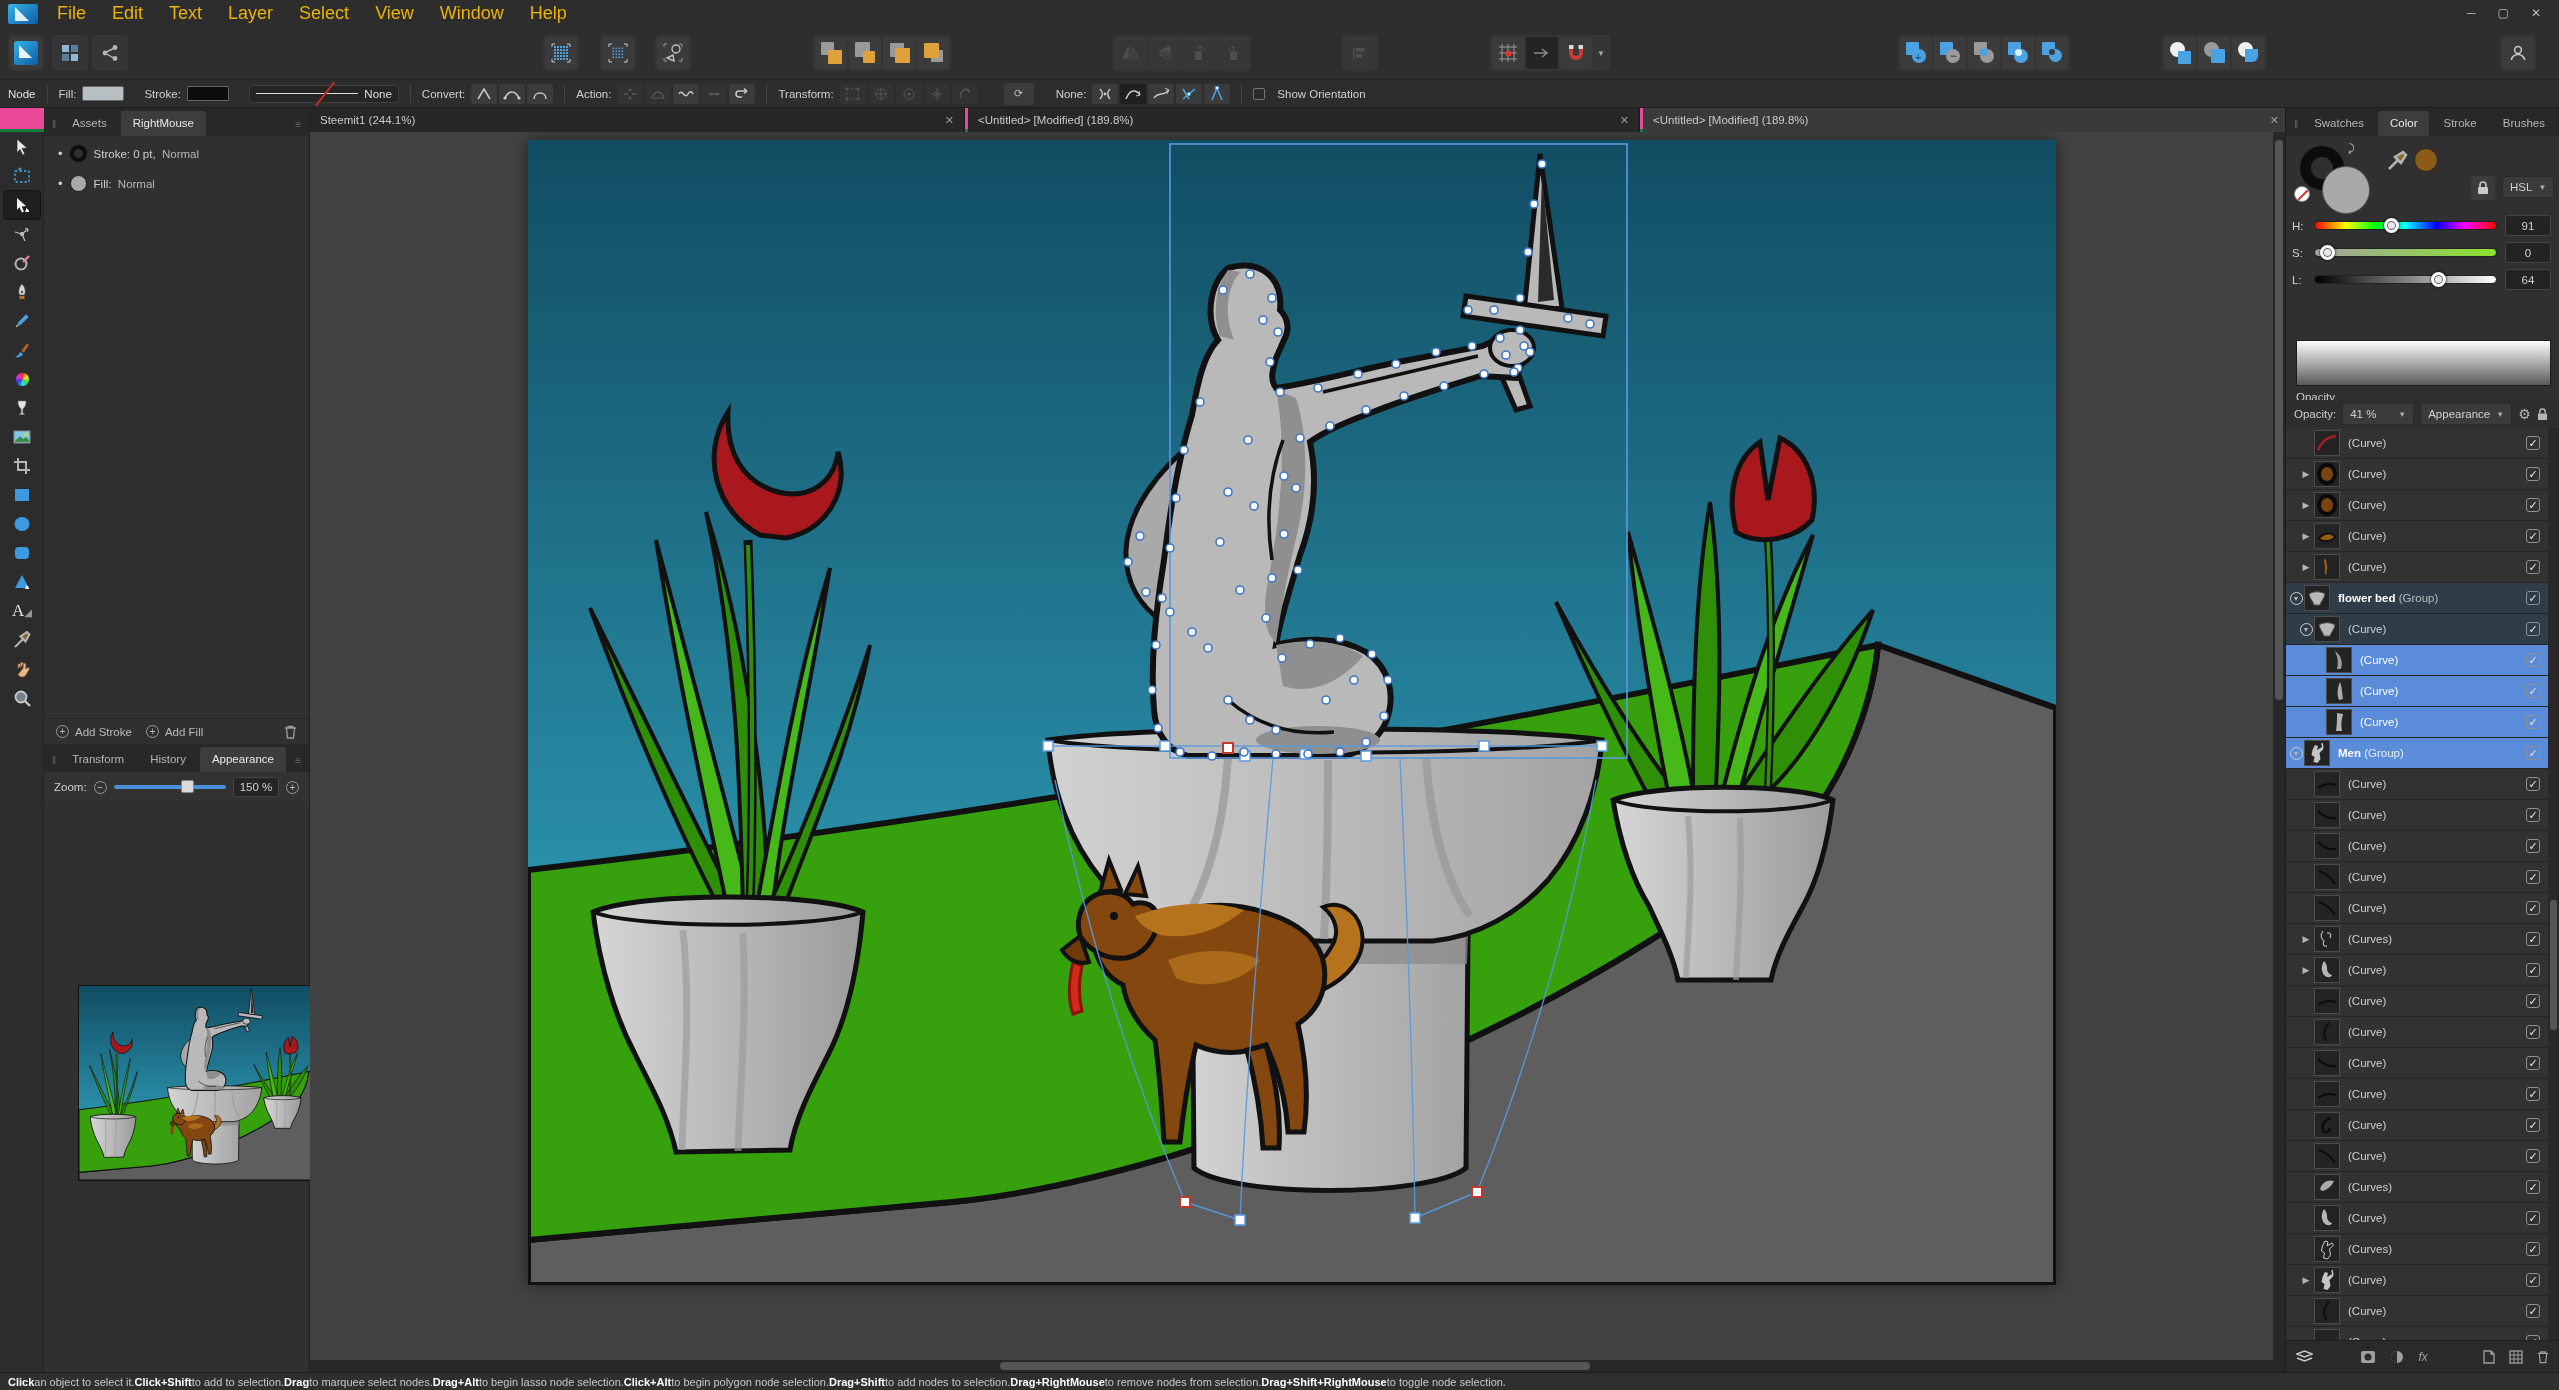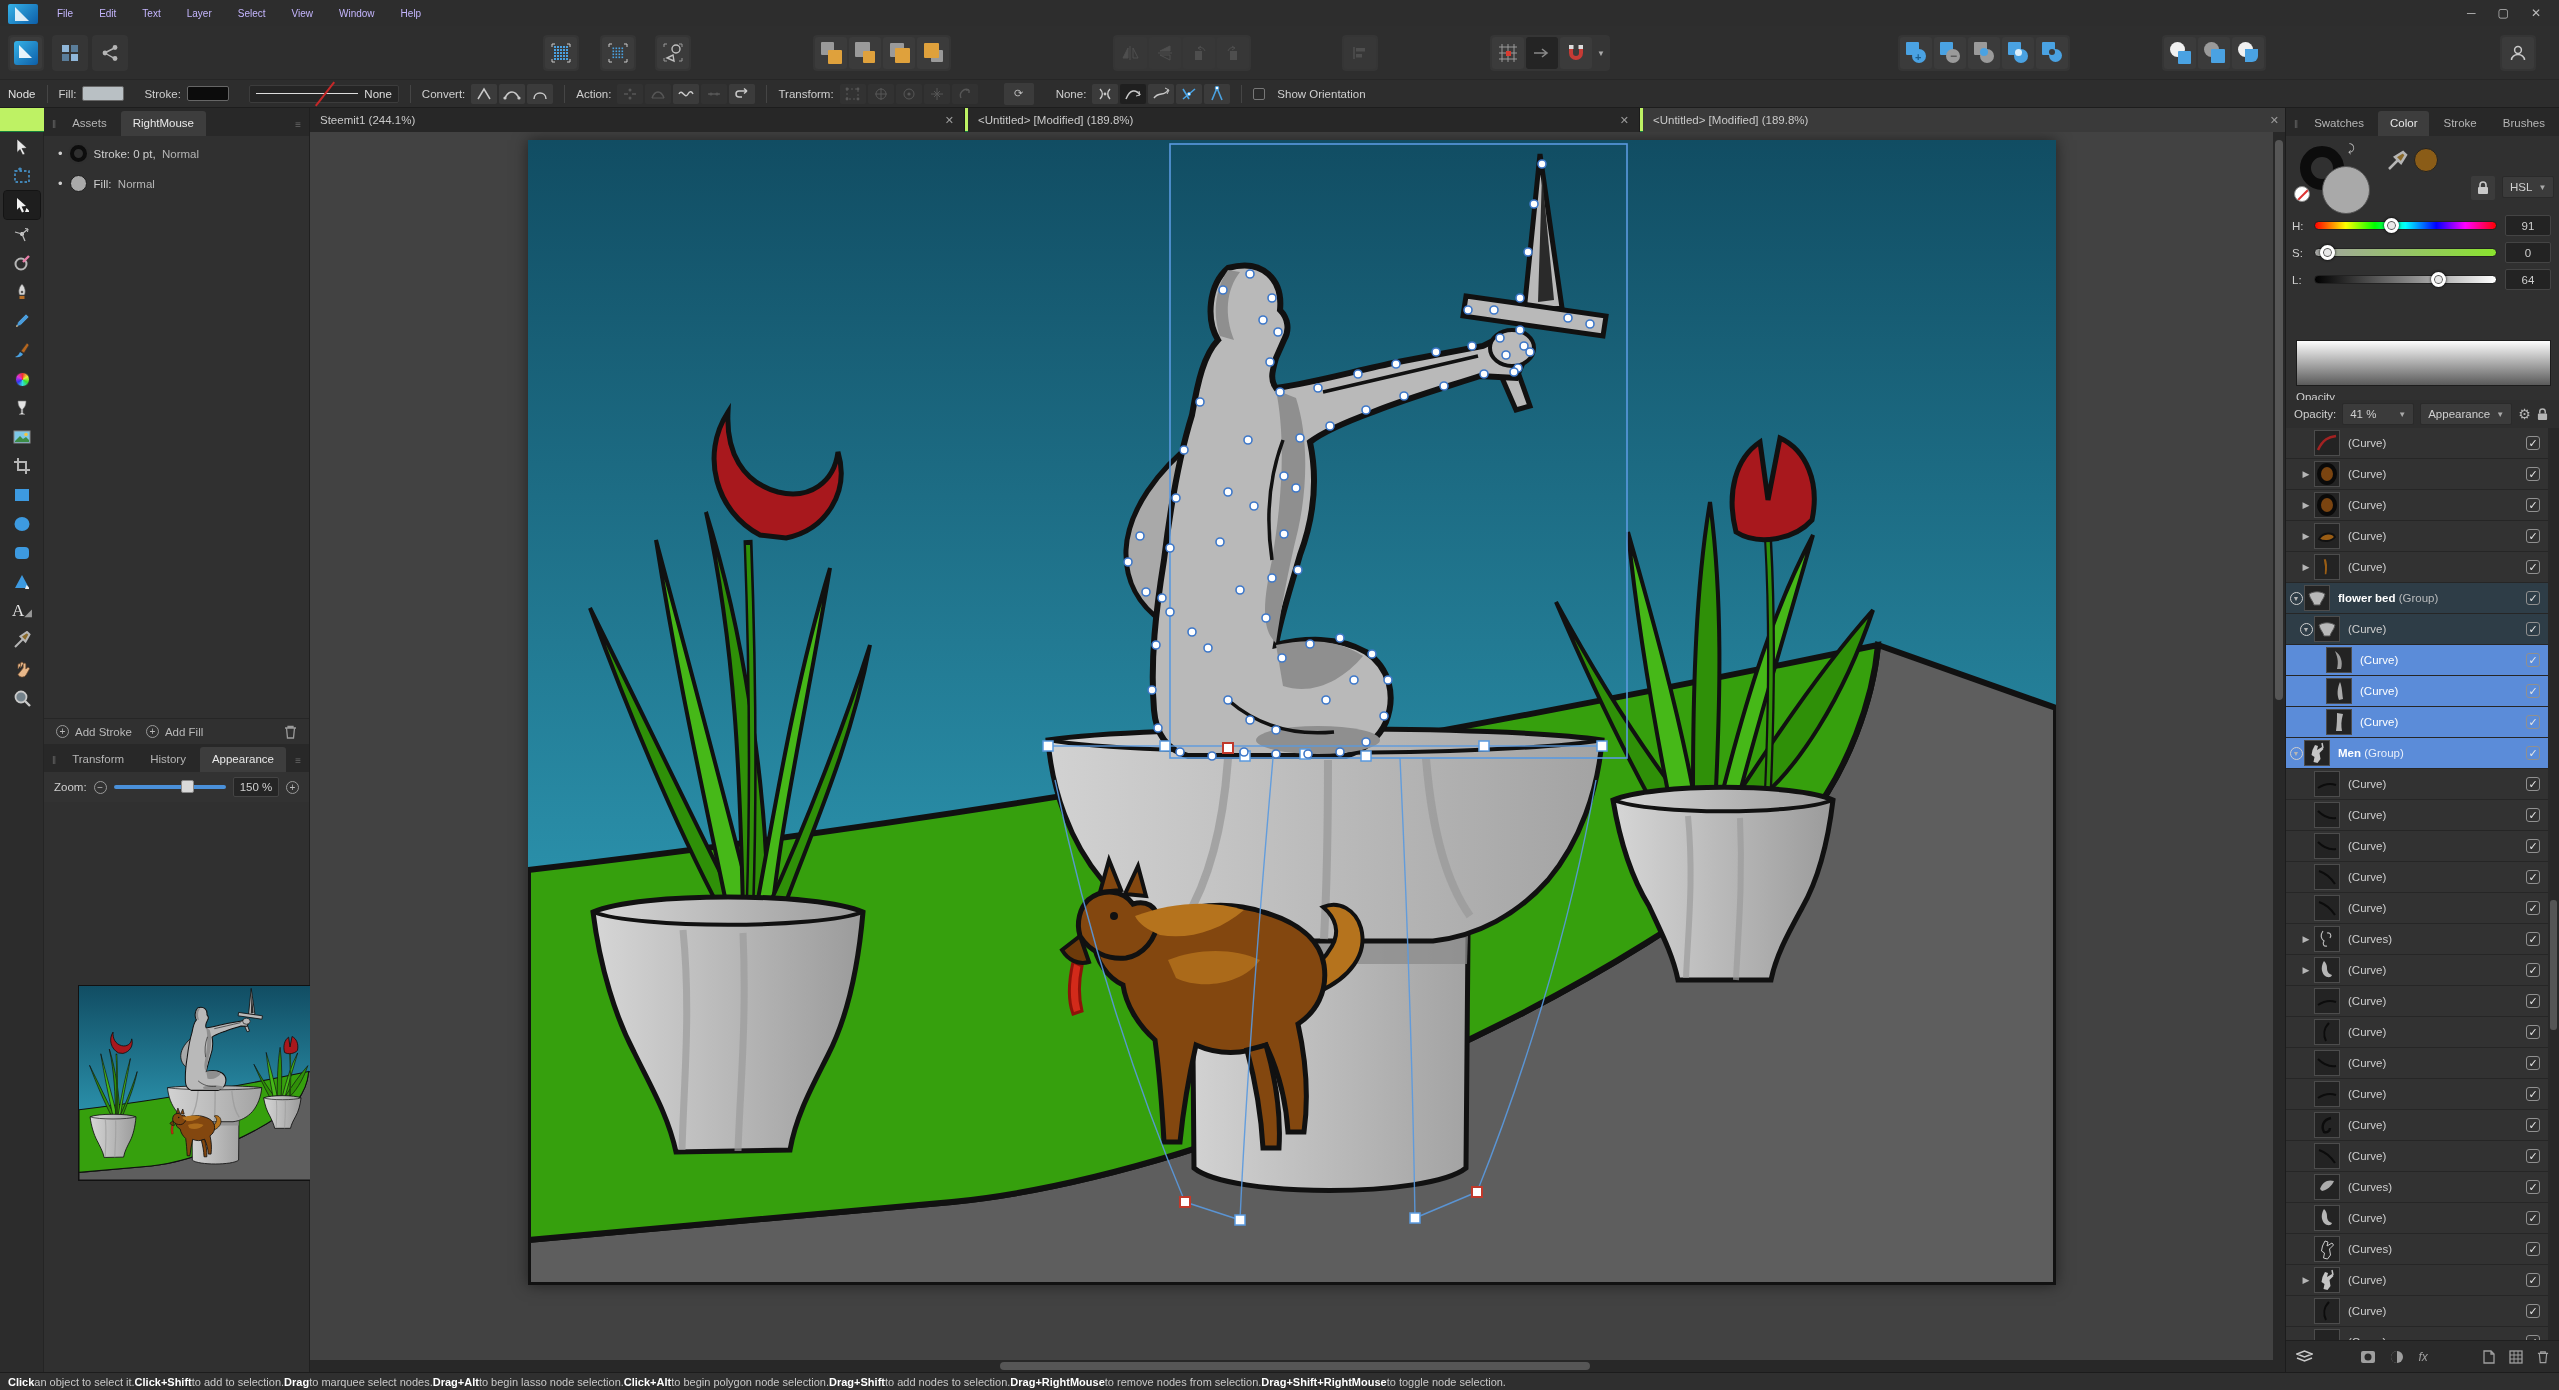--- a/index.html
+++ b/index.html
@@ -6,21 +6,21 @@
     --bg:#2d2d2d; --bg2:#333333; --panel:#303030; --line:#222; --txt:#cfcfcf; --txtdim:#9a9a9a;
     --btn:#3b3b3b; --accent:#4f94d8; --selblue:#5b8cd9; --selslate:#2e3d47; --canvas:#424242;
   }
   *{box-sizing:border-box;margin:0;padding:0;font-family:"Liberation Sans",sans-serif;}
   body{width:2559px;height:1390px;background:var(--bg);color:var(--txt);overflow:hidden;position:relative;font-size:12px;}
   .abs{position:absolute;}
   
   #menubar{height:26px;display:flex;align-items:center;background:#2d2d2d;}
   #applogo{width:30px;height:20px;margin:2px 6px 0 8px;background:linear-gradient(135deg,#36b3e8,#0d5ea8);border-radius:2px;position:relative;}
   #applogo:before{content:"";position:absolute;left:7px;top:3px;border-left:14px solid rgba(255,255,255,.85);border-top:14px solid transparent;}
-  .menu-item{padding:4px 13px;color:#c4b5fd;font-size:10px;}
+  .menu-item{padding:4px 13px;color:#eab308;font-size:18px;}
   #winctl{margin-left:auto;display:flex;gap:22px;padding-right:18px;color:#bbb;font-size:12px;}
   
   #toolbar{height:54px;position:relative;background:#2e2e2e;border-bottom:1px solid #262626;}
   .tbgroup{position:absolute;top:9px;display:flex;gap:2px;background:#353535;border-radius:4px;padding:2px;}
   .tbbtn{width:32px;height:32px;background:#3b3b3b;border-radius:3px;display:flex;align-items:center;justify-content:center;position:relative;}
   .tbbtn.flat{background:transparent;}
   .tbbtn.pressed{background:#242424;}
   .dis{opacity:.38;}
   .sq{position:absolute;width:13px;height:13px;border-radius:1px;}
   .sq.gray{background:#9a9a9a;} .sq.orange{background:#dfa13c;} .sq.blue{background:#4aa2e2;}
@@ -30,21 +30,21 @@
   .vsep{width:1px;height:18px;background:#454545;margin:0 5px;}
   .swatch{width:42px;height:15px;border:1px solid #666;border-radius:2px;}
   .ctxbtn{width:26px;height:20px;background:#3b3b3b;border-radius:2px;display:flex;align-items:center;justify-content:center;color:#bfbfbf;font-size:11px;}
   .ctxbtn.pressed{background:#1f1f1f;}
   #strokewidget{width:150px;height:18px;background:#252525;border:1px solid #3c3c3c;border-radius:2px;display:flex;align-items:center;padding:0 6px;gap:6px;position:relative;}
   #strokewidget .wline{flex:1;height:1px;background:#ddd;position:relative;}
   #strokewidget .rdiag{position:absolute;left:58px;top:-7px;width:34px;height:30px;}
   #strokewidget .rdiag:before{content:"";position:absolute;left:16px;top:0;width:2px;height:30px;background:#c62828;transform:rotate(38deg);}
   .cb{width:12px;height:12px;border:1px solid #777;border-radius:2px;background:#2a2a2a;display:inline-block;vertical-align:-2px;margin-right:6px;}
   
-  #tabbar{height:24px;background:#bef264;position:relative;border-bottom:1px solid #15803d;}
+  #tabbar{height:24px;background:#ec4899;position:relative;border-bottom:3px solid #15803d;}
   .doctab{position:absolute;top:0;height:24px;display:flex;align-items:center;padding:0 10px;font-size:11.5px;color:#c9c9c9;background:#272727;border-right:1px solid #1a1a1a;}
   .doctab.active{background:#3a3a3a;}
   .doctab .x{margin-left:auto;color:#9b9b9b;font-size:11px;padding-left:10px;}
   
   #toolscol{left:0;top:132px;width:44px;bottom:18px;background:#2c2c2c;border-right:1px solid #242424;}
   .tool{width:36px;height:28px;margin:1px 4px;display:flex;align-items:center;justify-content:center;position:relative;}
   .tool.active{background:#1e1e1e;border-radius:3px;outline:1px solid #141414;}
   
   #leftpanel{left:44px;top:108px;width:266px;bottom:18px;background:var(--panel);border-right:1px solid #202020;}
   .ptabs{height:28px;background:#282828;display:flex;align-items:flex-end;font-size:11.5px;color:#b5b5b5;padding-left:6px;gap:2px;}

